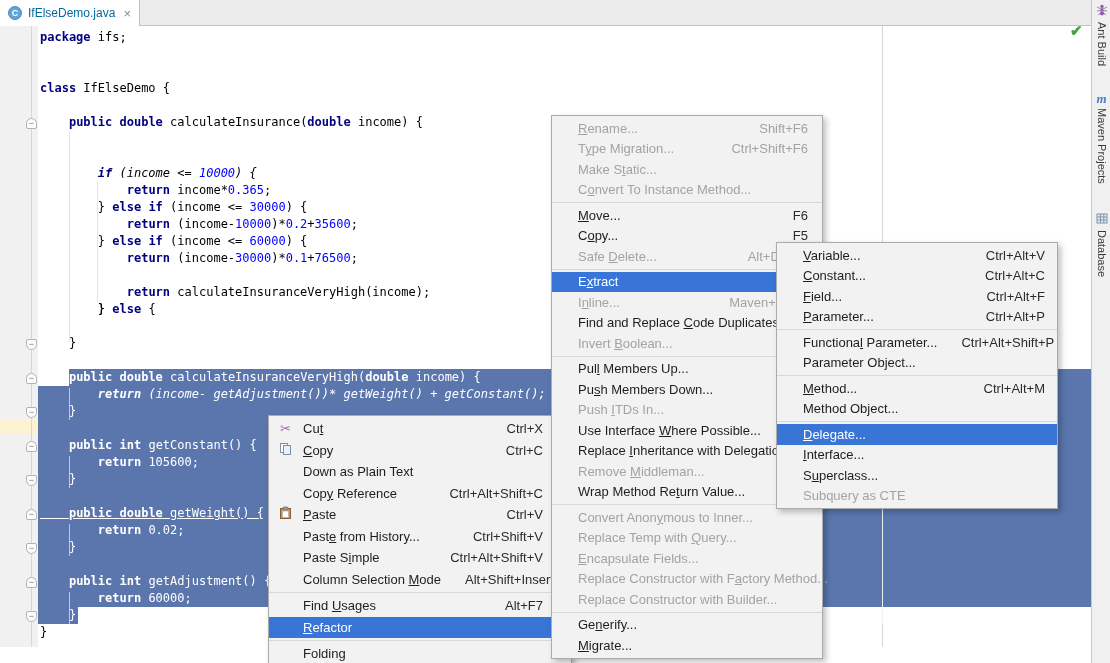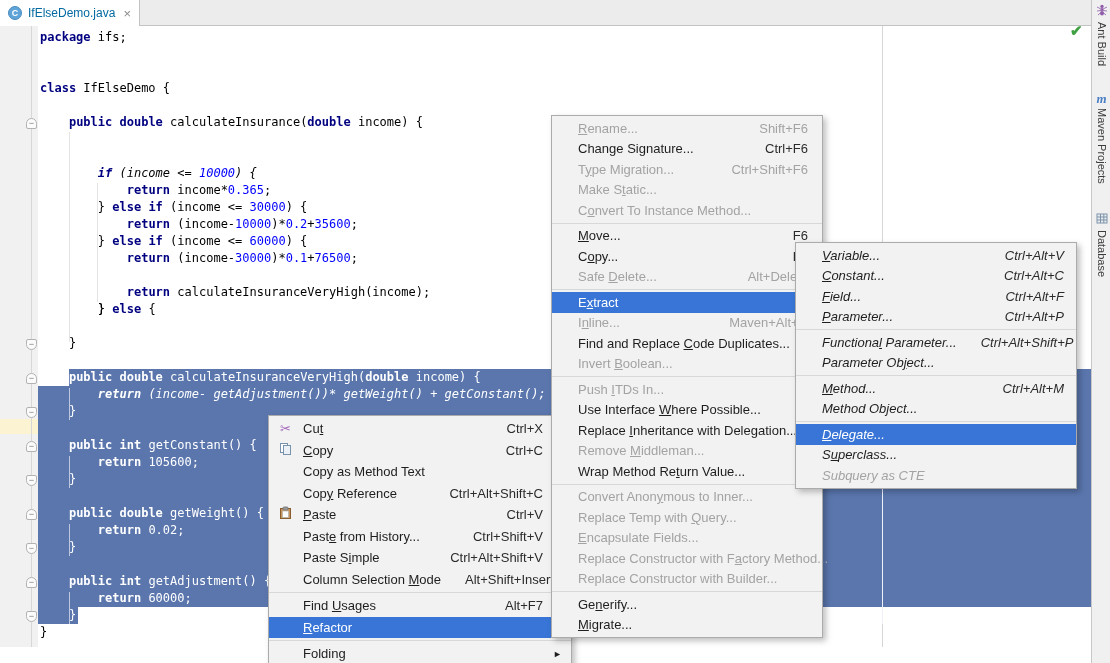--- a/index.html
+++ b/index.html
@@ -39,21 +39,21 @@
   .menu .row .sc{margin-left:24px;white-space:nowrap;color:#2b2b2b;}
   .menu .row .arr{position:absolute;right:9px;font-size:9px;color:#1e1e1e;}
   .menu .row.dis,.menu .row.dis .sc,.menu .row.dis .arr{color:#a3a3a3;}
   .menu .row.hl{background:#3875d6;color:#fff;}
   .menu .row.hl .sc,.menu .row.hl .arr{color:#fff;}
   .menu .sep{height:1px;background:#d8d8d8;margin:2px 0;}
   #menu-context{left:268px;top:415px;width:304px;height:260px;}
   #menu-context .row{height:21.5px;}
   #menu-refactor{left:551px;top:67px;width:272px;margin-top:48px;}
   #menu-refactor .row{height:20.5px;padding-left:26px;padding-right:14px;}
-  #menu-extract{left:795px;top:242px;width:282px;font-style:italic;}
+  #menu-extract{left:776px;top:242px;width:282px;}
   #menu-extract .row{height:20.5px;padding-left:26px;padding-right:12px;}
   
   #stripe{position:absolute;right:0;top:0;width:19px;height:663px;background:#f0f0f0;
           border-left:1px solid #c8c8c8;box-sizing:border-box;}
   .stripe-btn{position:absolute;left:0;width:19px;display:flex;flex-direction:column;align-items:center;gap:3px;}
   .stripe-btn .vlabel{writing-mode:vertical-lr;text-orientation:mixed;font-size:11px;color:#3c3c3c;white-space:nowrap;}
   .stripe-ic{font-size:10px;line-height:12px;}
   #check{position:absolute;left:1070px;top:22px;color:#3fa142;font-size:15px;font-weight:bold;}
 </style>
 </head>
@@ -98,21 +98,21 @@
         <div class="code-line" style="top: 241px; margin-top: 34px;"><span>        } </span><span class="k">else</span><span> {</span></div>
         <div class="code-line" style="top: 258px;"><span>            </span><span class="k">return</span><span> calculateInsuranceVeryHigh(income);</span></div>
         <div class="code-line" style="top: 275px;"><span>        }</span></div>
         <div class="code-line" style="top: 309px;"><span>    }</span></div>
         <div class="code-line sel" style="top: 343px; text-align: right;"><span>    </span><span class="k">public</span><span> </span><span class="k">double</span><span> calculateInsuranceVeryHigh(</span><span class="k">double</span><span> income) {</span></div>
         <div class="code-line sel" style="top: 360px; font-style: italic;"><span>        </span><span class="k">return</span><span> (income- getAdjustment())* getWeight() + getConstant();</span></div>
         <div class="code-line sel" style="top: 377px;"><span>    }</span></div>
         <div class="code-line sel" style="top: 411px;"><span>    </span><span class="k">public</span><span> </span><span class="k">int</span><span> getConstant() {</span></div>
         <div class="code-line sel" style="top: 428px;"><span>        </span><span class="k">return</span><span> </span><span class="n">105600</span><span>;</span></div>
         <div class="code-line sel" style="top: 445px;"><span>    }</span></div>
-        <div class="code-line sel" style="top: 479px;"><span>    </span><span class="k">public</span><span> </span><span class="k">double</span><span> getWeight() {</span></div>
+        <div class="code-line sel" style="top: 479px; text-decoration: underline;"><span>    </span><span class="k">public</span><span> </span><span class="k">double</span><span> getWeight() {</span></div>
         <div class="code-line sel" style="top: 496px;"><span>        </span><span class="k">return</span><span> </span><span class="n">0.02</span><span>;</span></div>
         <div class="code-line sel" style="top: 513px;"><span>    }</span></div>
         <div class="code-line sel" style="top: 547px;"><span>    </span><span class="k">public</span><span> </span><span class="k">int</span><span> getAdjustment() {</span></div>
         <div class="code-line sel" style="top: 564px;"><span>        </span><span class="k">return</span><span> </span><span class="n">60000</span><span>;</span></div>
         <div class="code-line sel" style="top: 581px;"><span>    }</span></div>
         <div class="code-line" style="top: 598px;"><span>}</span></div>
       </div>
 
     <div id="gutter">
       <div id="caret-band" style="top:393px;"></div>
@@ -140,21 +140,21 @@
       </div>
       <div class="row">
         <span class="ic"><svg width="13" height="14" viewBox="0 0 13 14">
             <rect x="1.5" y="1.5" width="7" height="9" fill="#fff" stroke="#7a93ad"></rect>
             <rect x="4.5" y="3.5" width="7" height="9" fill="#eaf0f6" stroke="#7a93ad"></rect>
           </svg></span>
         <span class="lbl"><u>C</u>opy</span>
         <span class="sc">Ctrl+C</span>
       </div>
       <div class="row">
-        <span class="lbl">Copy as Method Text</span>
+        <span class="lbl">Down as Plain Text</span>
       </div>
       <div class="row">
         <span class="lbl">Cop<u>y</u> Reference</span>
         <span class="sc">Ctrl+Alt+Shift+C</span>
       </div>
       <div class="row">
         <span class="ic"><svg width="13" height="14" viewBox="0 0 13 14">
             <rect x="1.5" y="2.5" width="10" height="10" fill="#c8935a" stroke="#8b5e2f"></rect>
             <rect x="4" y="1" width="5" height="3" rx="1" fill="#9c9c9c" stroke="#6e6e6e" stroke-width="0.8"></rect>
             <rect x="3.5" y="5" width="6" height="6.5" fill="#fdfdfd" stroke="#b0b0b0" stroke-width="0.7"></rect>
@@ -187,24 +187,20 @@
       <div class="row">
         <span class="lbl">Folding</span>
         <span class="arr">►</span>
       </div>
     </div>
   <div id="menu-refactor" class="menu">
       <div class="row dis">
         <span class="lbl"><u>R</u>ename...</span>
         <span class="sc">Shift+F6</span>
       </div>
-      <div class="row">
-        <span class="lbl">Change Si<u>g</u>nature...</span>
-        <span class="sc">Ctrl+F6</span>
-      </div>
       <div class="row dis">
         <span class="lbl">T<u>y</u>pe Migration...</span>
         <span class="sc">Ctrl+Shift+F6</span>
       </div>
       <div class="row dis">
         <span class="lbl">Make S<u>t</u>atic...</span>
       </div>
       <div class="row dis">
         <span class="lbl">C<u>o</u>nvert To Instance Method...</span>
       </div>
@@ -230,20 +226,26 @@
         <span class="lbl">I<u>n</u>line...</span>
         <span class="sc">Maven+Alt+N</span>
       </div>
       <div class="row">
         <span class="lbl">Find and Replace <u>C</u>ode Duplicates...</span>
       </div>
       <div class="row dis">
         <span class="lbl">Invert <u>B</u>oolean...</span>
       </div>
       <div class="sep"></div>
+      <div class="row">
+        <span class="lbl">Pul<u>l</u> Members Up...</span>
+      </div>
+      <div class="row">
+        <span class="lbl">Pu<u>s</u>h Members Down...</span>
+      </div>
       <div class="row dis">
         <span class="lbl">Push <u>I</u>TDs In...</span>
       </div>
       <div class="row">
         <span class="lbl">Use Interface <u>W</u>here Possible...</span>
       </div>
       <div class="row">
         <span class="lbl">Replace <u>I</u>nheritance with Delegation...</span>
       </div>
       <div class="row dis">
@@ -305,20 +307,23 @@
       <div class="row">
         <span class="lbl"><u>M</u>ethod...</span>
         <span class="sc">Ctrl+Alt+M</span>
       </div>
       <div class="row">
         <span class="lbl">Method Object...</span>
       </div>
       <div class="sep"></div>
       <div class="row hl">
         <span class="lbl"><u>D</u>elegate...</span>
+      </div>
+      <div class="row">
+        <span class="lbl"><u>I</u>nterface...</span>
       </div>
       <div class="row">
         <span class="lbl">S<u>u</u>perclass...</span>
       </div>
       <div class="row dis">
         <span class="lbl">Subquery as CTE</span>
       </div>
     </div>
 
   <div id="stripe">

